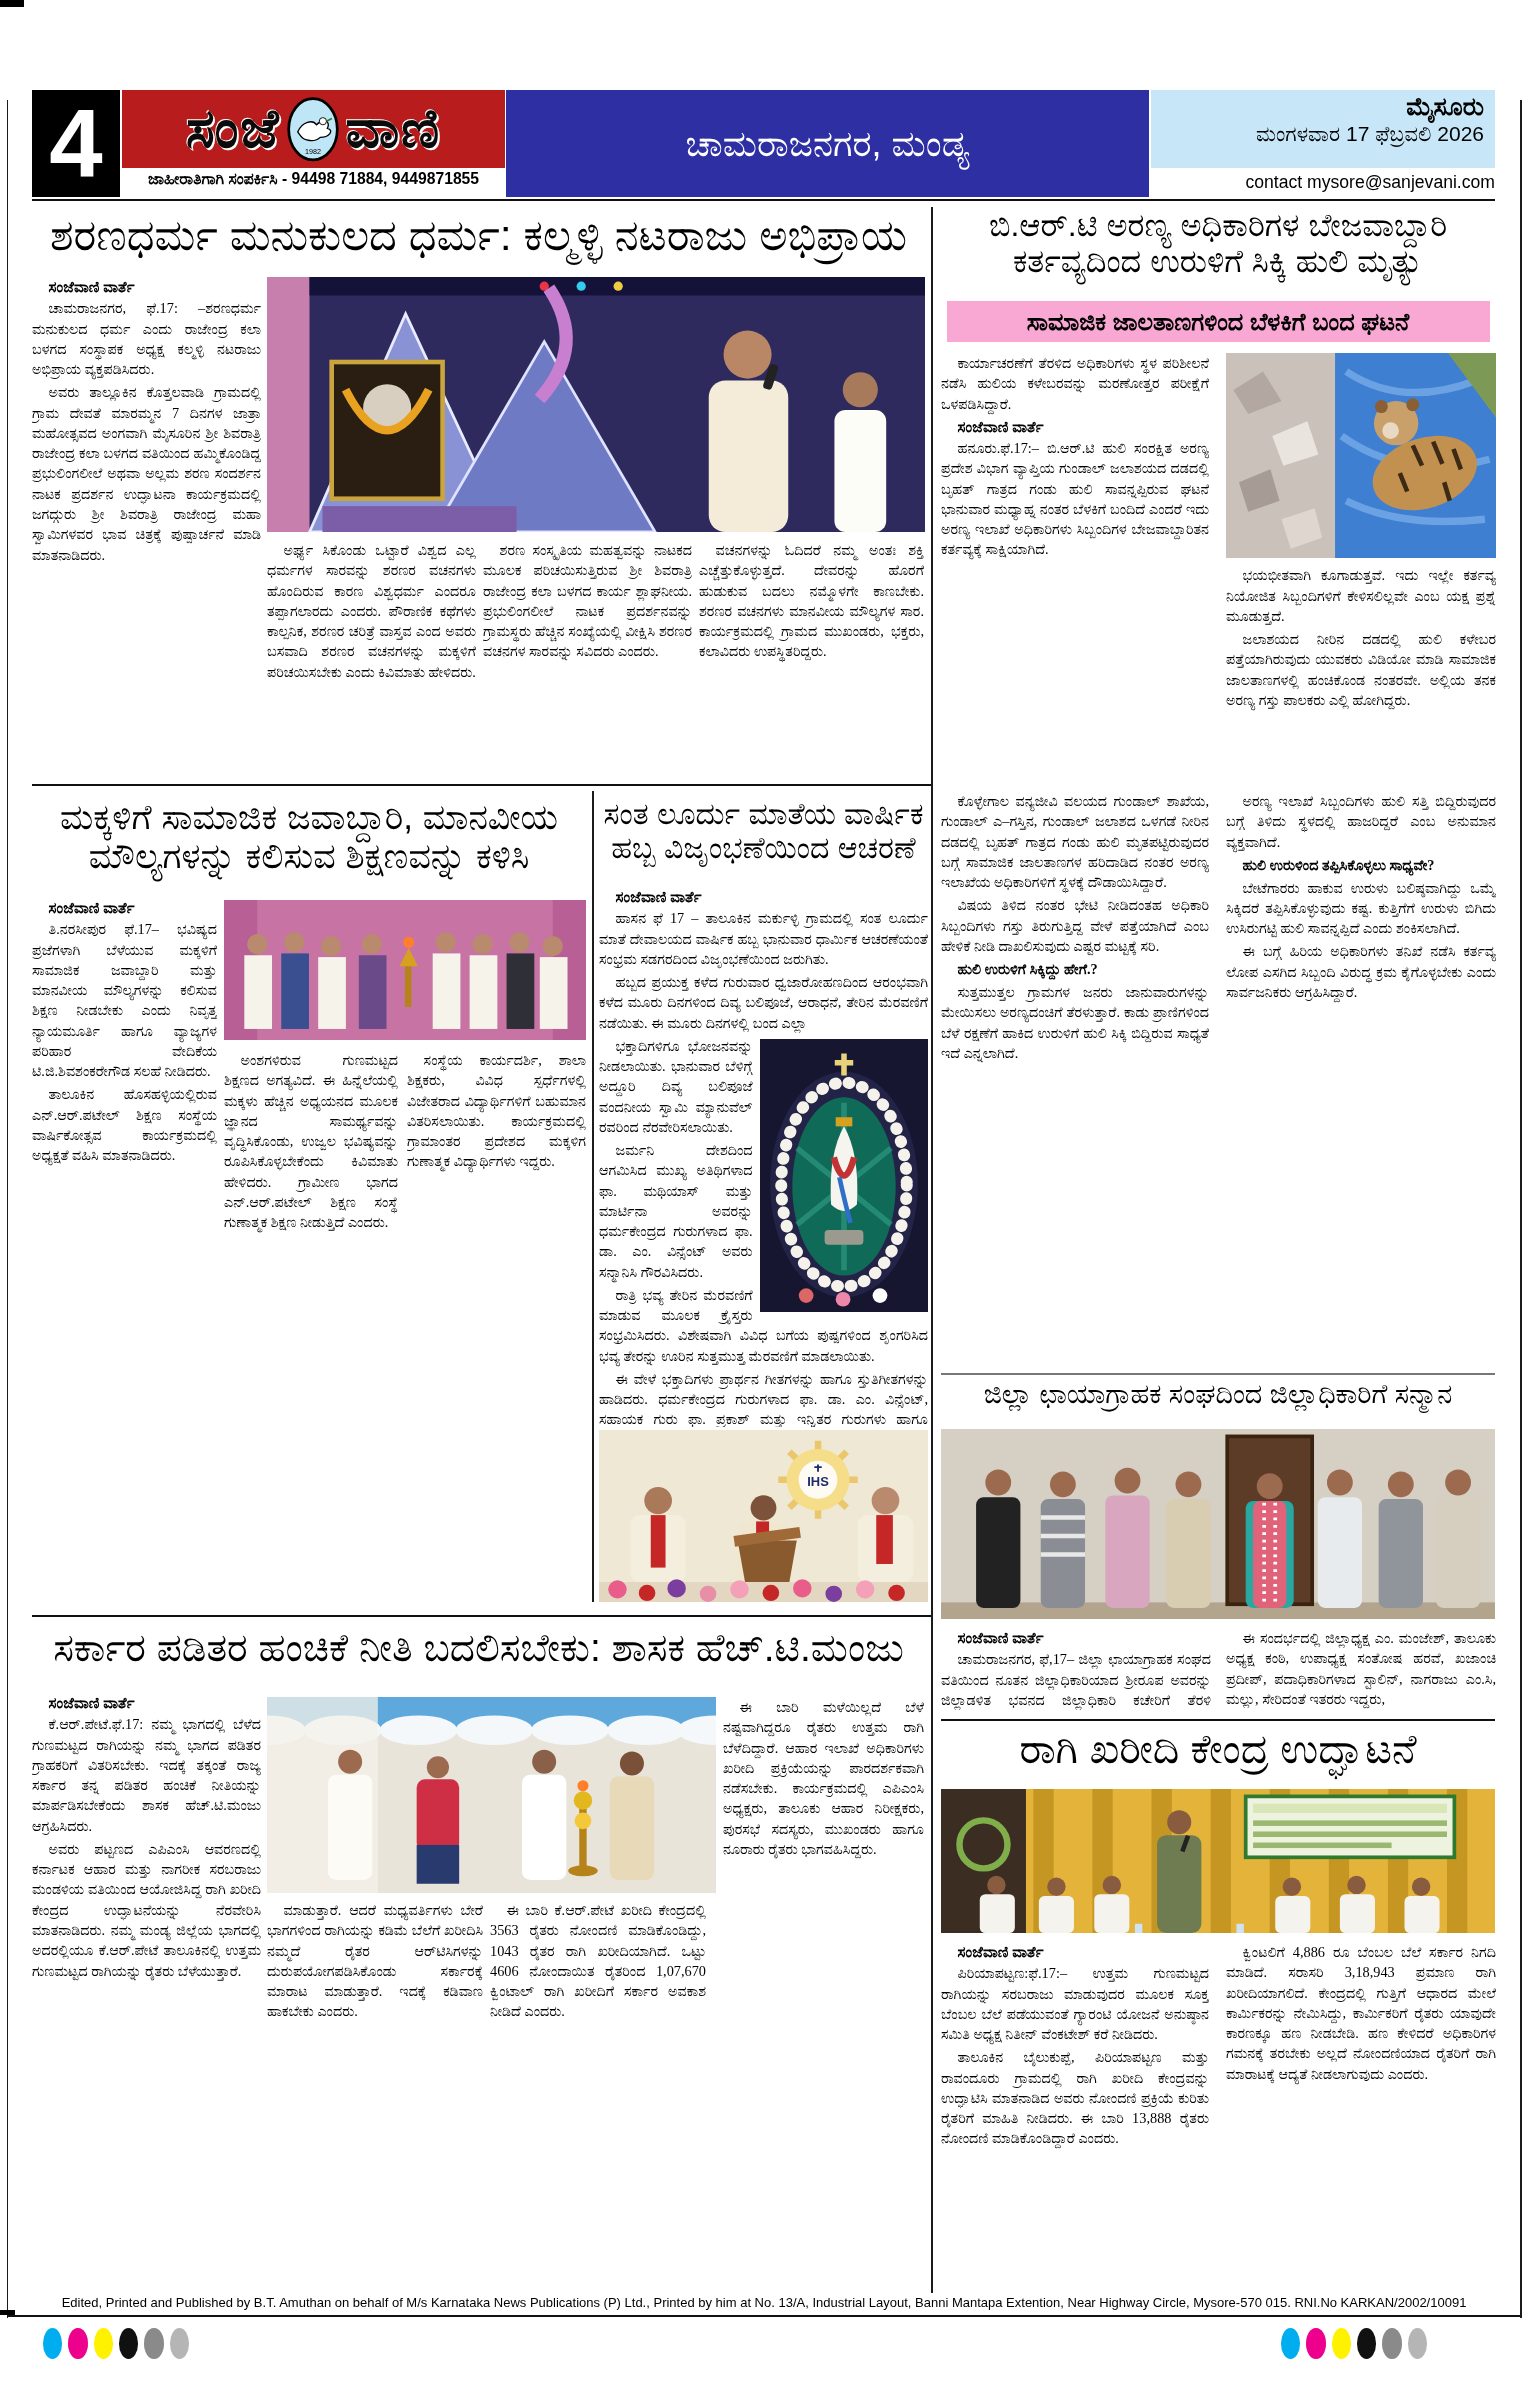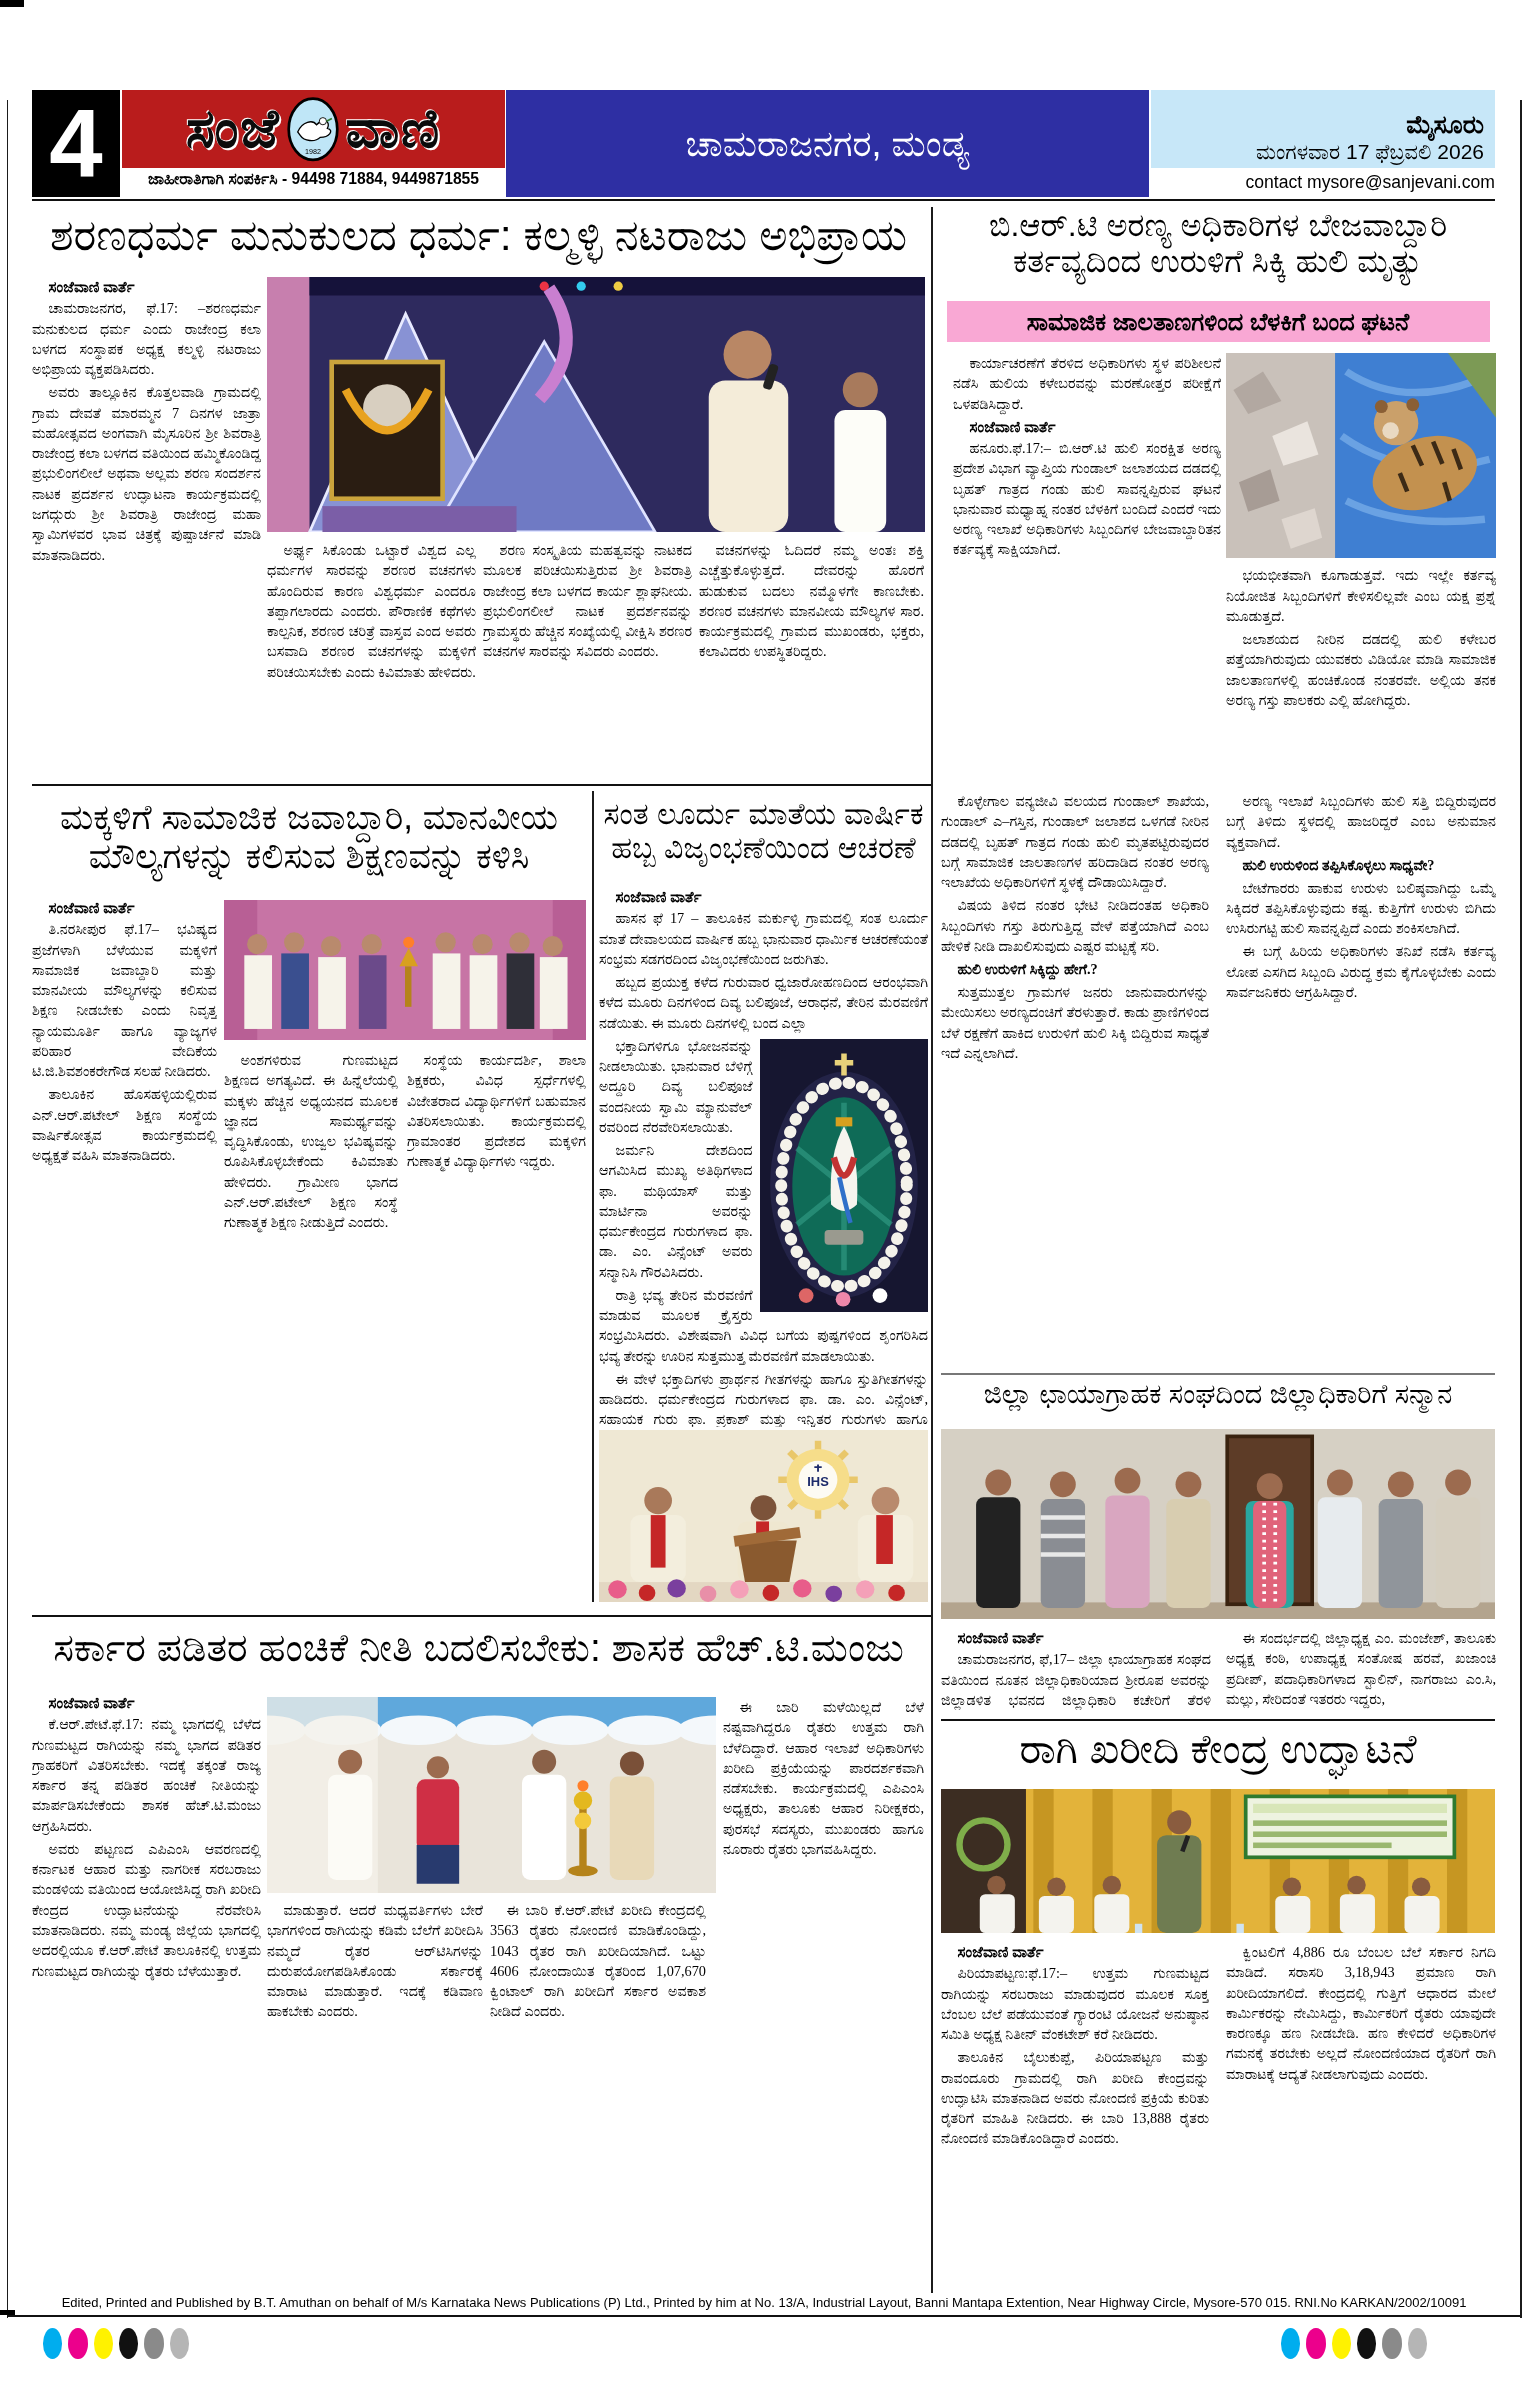--- a/index.html
+++ b/index.html
@@ -13,21 +13,21 @@
   .hl{font-weight:normal;text-align:center;line-height:1.14;overflow:hidden}
   .subhl{background:#f9a8d4;font-weight:bold;text-align:center;overflow:hidden}
   .boldsub{font-weight:bold}
   .vr{background:#1b1b1b}
   .hr{background:#111}
   .photo{overflow:hidden;background:#999}
   .photo svg{display:block;width:100%;height:100%}
   .mast{background:#b91c1c;display:flex;align-items:center;justify-content:center;gap:5.5px}
   .mast .t{font-weight:bold;font-size:54px;letter-spacing:1.8px;color:#0b0b0b;
            text-shadow:1.8px 1.8px 0 #fff,-0.9px -0.9px 0 #fff}
-  .ed{background:#c7e7f8;text-align:right;padding:20px 11px;box-sizing:border-box}
+  .ed{background:#c7e7f8;text-align:right;padding:2px 11px;box-sizing:border-box}
   .dots span{display:inline-block;width:19.4px;height:31px;border-radius:50%;margin-right:1.8px}
 </style>
 </head>
 <body>
 
 <div class="abs" style="left:0;top:112;width:24px;height:7.4px;background:#000"></div>
 <div class="abs vr" style="left:6.5px;top:100px;width:1.8px;height:2218px"></div>
 <div class="abs vr" style="left:1520px;top:100px;width:1.8px;height:2218px"></div>
 
 <div class="abs" style="left:32px;top:90px;width:88px;height:107px;background:#000;color:#fff;font-size:96px;font-weight:bold;display:flex;align-items:center;justify-content:center">
@@ -104,21 +104,21 @@
     <div class="para">ಅರ್ಘ್ಯ ಸಿಕೊಂಡು ಒಟ್ಟಾರೆ ವಿಶ್ವದ ಎಲ್ಲ ಧರ್ಮಗಳ ಸಾರವನ್ನು ಶರಣರ ವಚನಗಳು ಹೊಂದಿರುವ ಕಾರಣ ವಿಶ್ವಧರ್ಮ ಎಂದರೂ ತಪ್ಪಾಗಲಾರದು ಎಂದರು. ಪೌರಾಣಿಕ ಕಥೆಗಳು ಕಾಲ್ಪನಿಕ, ಶರಣರ ಚರಿತ್ರೆ ವಾಸ್ತವ ಎಂದ ಅವರು ಬಸವಾದಿ ಶರಣರ ವಚನಗಳನ್ನು ಮಕ್ಕಳಿಗೆ ಪರಿಚಯಿಸಬೇಕು ಎಂದು ಕಿವಿಮಾತು ಹೇಳಿದರು.</div>
   </div>
   <div class="abs bt" style="left:667px;top:333px;width:225px;height:242px">
     <div class="para">ವಚನಗಳನ್ನು ಓದಿದರೆ ನಮ್ಮ ಅಂತಃ ಶಕ್ತಿ ಎಚ್ಚೆತ್ತುಕೊಳ್ಳುತ್ತದೆ. ದೇವರನ್ನು ಹೊರಗೆ ಹುಡುಕುವ ಬದಲು ನಮ್ಮೊಳಗೇ ಕಾಣಬೇಕು. ಶರಣರ ವಚನಗಳು ಮಾನವೀಯ ಮೌಲ್ಯಗಳ ಸಾರ. ಕಾರ್ಯಕ್ರಮದಲ್ಲಿ ಗ್ರಾಮದ ಮುಖಂಡರು, ಭಕ್ತರು, ಕಲಾವಿದರು ಉಪಸ್ಥಿತರಿದ್ದರು.</div>
   </div>
 </div>
 
 <div class="abs" style="left:941px;top:207px;width:554px;height:575px">
   <div class="hl" style="position:absolute;left:0;top:0;width:554px;height:87px;font-size:32px">ಬಿ.ಆರ್.ಟಿ ಅರಣ್ಯ ಅಧಿಕಾರಿಗಳ ಬೇಜವಾಬ್ದಾರಿ ಕರ್ತವ್ಯದಿಂದ ಉರುಳಿಗೆ ಸಿಕ್ಕಿ ಹುಲಿ ಮೃತ್ಯು</div>
   <div class="subhl" style="position:absolute;left:5.5px;top:94px;width:543px;height:41px;font-size:24px;line-height:41px">ಸಾಮಾಜಿಕ ಜಾಲತಾಣಗಳಿಂದ ಬೆಳಕಿಗೆ ಬಂದ ಘಟನೆ</div>
-  <div class="abs bt" style="left:12px;top:146px;width:268px;height:427px">
+  <div class="abs bt" style="left:0;top:146px;width:268px;height:427px">
     <div class="para">ಕಾರ್ಯಾಚರಣೆಗೆ ತೆರಳಿದ ಅಧಿಕಾರಿಗಳು ಸ್ಥಳ ಪರಿಶೀಲನೆ ನಡೆಸಿ ಹುಲಿಯ ಕಳೇಬರವನ್ನು ಮರಣೋತ್ತರ ಪರೀಕ್ಷೆಗೆ ಒಳಪಡಿಸಿದ್ದಾರೆ.</div>
     <div class="byline">ಸಂಜೆವಾಣಿ ವಾರ್ತೆ</div>
     <div class="para">ಹನೂರು.ಫೆ.17:– ಬಿ.ಆರ್.ಟಿ ಹುಲಿ ಸಂರಕ್ಷಿತ ಅರಣ್ಯ ಪ್ರದೇಶ ವಿಭಾಗ ವ್ಯಾಪ್ತಿಯ ಗುಂಡಾಲ್ ಜಲಾಶಯದ ದಡದಲ್ಲಿ ಬೃಹತ್ ಗಾತ್ರದ ಗಂಡು ಹುಲಿ ಸಾವನ್ನಪ್ಪಿರುವ ಘಟನೆ ಭಾನುವಾರ ಮಧ್ಯಾಹ್ನ ನಂತರ ಬೆಳಕಿಗೆ ಬಂದಿದೆ ಎಂದರೆ ಇದು ಅರಣ್ಯ ಇಲಾಖೆ ಅಧಿಕಾರಿಗಳು ಸಿಬ್ಬಂದಿಗಳ ಬೇಜವಾಬ್ದಾರಿತನ ಕರ್ತವ್ಯಕ್ಕೆ ಸಾಕ್ಷಿಯಾಗಿದೆ.</div>
   </div>
   <div class="abs" style="left:285px;top:146px;width:270px;height:427px">
     <div class="photo" style="width:270px;height:205px">
       <svg viewBox="0 0 292 222" preserveAspectRatio="none">
         <rect width="118" height="222" fill="#c9c1ba"></rect>
         <polygon points="8,40 40,20 60,52 24,66" fill="#b2a8a1"></polygon>
         <polygon points="50,90 88,74 100,110 62,122" fill="#eae4de"></polygon>

